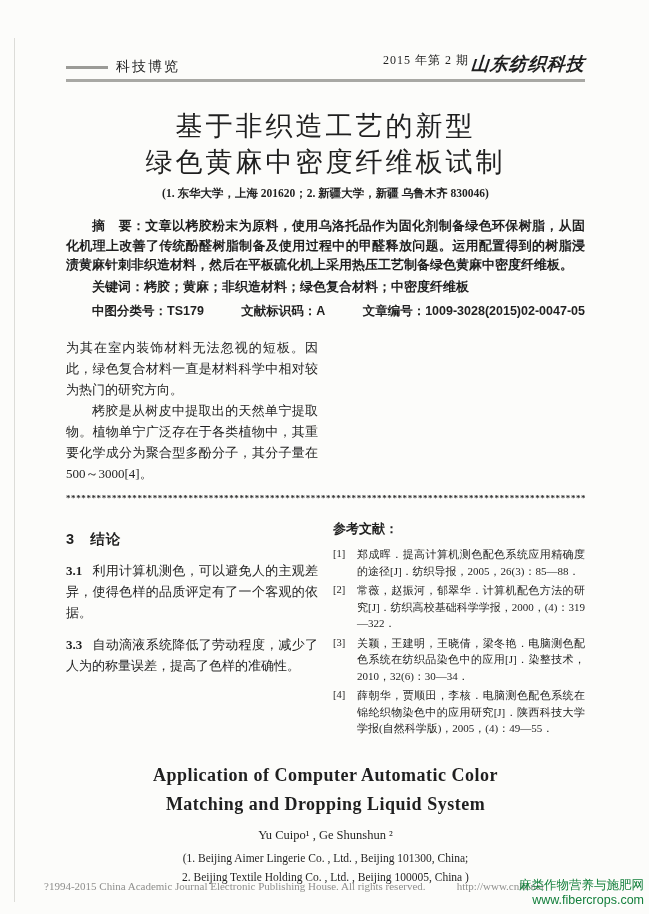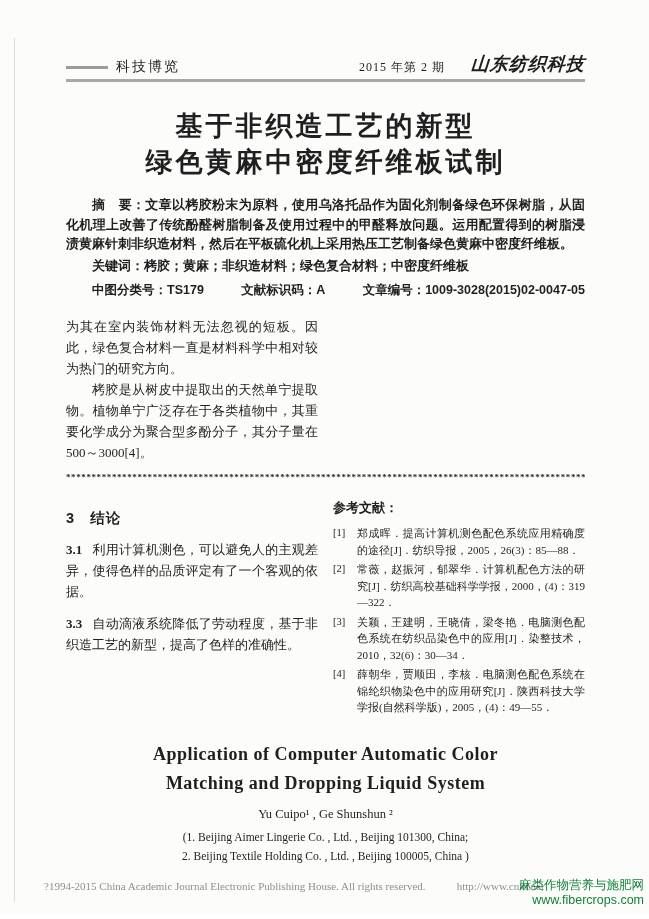--- a/index.html
+++ b/index.html
@@ -25,32 +25,32 @@
   
   .header {
     margin-top: 52px;
     display: flex;
     justify-content: space-between;
     align-items: flex-end;
   }
   .header-left { display: flex; align-items: center; }
   .rule-short { display: inline-block; width: 42px; height: 3px; background: #9b9b97; margin-right: 8px; }
   .section-label { font-size: 14px; letter-spacing: 2px; font-family: "Liberation Sans", "DejaVu Sans", sans-serif; }
-  .header-right { display: flex; align-items: flex-end; gap: 26px; }
+  .header-right { display: flex; align-items: flex-start; gap: 2px; }
   .issue { font-size: 12px; letter-spacing: 1px; }
   .journal { font-size: 18px; font-weight: bold; font-style: italic; letter-spacing: 1px; transform: skewX(-4deg); }
   .header-rule { height: 0; border-bottom: 3px solid #a8a8a4; margin-top: 3px; }
 
   
   .title {
     margin-top: 26px;
     text-align: center;
     font-family: "Liberation Sans", "DejaVu Sans", sans-serif;
     font-size: 27px;
-    font-weight: bold;
+    font-weight: normal;
     line-height: 36px;
     letter-spacing: 3px;
   }
   .authors { margin-top: 15px; text-align: center; font-size: 14.5px; letter-spacing: 1px; }
   .authors sup { font-size: 9px; }
   .affiliation { margin-top: 6px; text-align: center; font-size: 11.5px; font-weight: 600; }
 
   
   .abstract, .keywords { 
     margin-top: 15px;
@@ -148,20 +148,21 @@
         <span class="journal">山东纺织科技</span>
       </div>
     </div>
     <div class="header-rule"></div>
 
     <h1 class="title">
       <span>基于非织造工艺的新型</span><br>
       <span>绿色黄麻中密度纤维板试制</span>
     </h1>
 
+    <div class="affiliation">(1. 东华大学，上海 201620；2. 新疆大学，新疆 乌鲁木齐 830046)</div>
 
     <p class="abstract"><b>摘　要</b><span>：文章以栲胶粉末为原料，使用乌洛托品作为固化剂制备绿色环保树脂，从固化机理上改善了传统酚醛树脂制备及使用过程中的甲醛释放问题。运用配置得到的树脂浸渍黄麻针刺非织造材料，然后在平板硫化机上采用热压工艺制备绿色黄麻中密度纤维板。</span></p>
     <p class="keywords"><b>关键词</b><span>：栲胶；黄麻；非织造材料；绿色复合材料；中密度纤维板</span></p>
 
     <div class="meta-row">
       <span><b>中图分类号</b><span>：TS179</span></span>
       <span><b>文献标识码</b><span>：A</span></span>
       <span><b>文章编号</b><span>：1009-3028(2015)02-0047-05</span></span>
     </div>
 
@@ -171,21 +172,21 @@
         <p class="indent">栲胶是从树皮中提取出的天然单宁提取物。植物单宁广泛存在于各类植物中，其重要化学成分为聚合型多酚分子，其分子量在 500～3000[4]。</p>
       </div>
     </div>
 
     <div class="star-divider">************************************************************************************************************************</div>
 
     <div class="cols">
       <div class="col">
         <div class="concl-heading"><span>3</span>&nbsp;&nbsp;&nbsp;<span>结论</span></div>
         <p class="concl-item"><b>3.1</b><span>利用计算机测色，可以避免人的主观差异，使得色样的品质评定有了一个客观的依据。</span></p>
-        <p class="concl-item"><b>3.3</b><span>自动滴液系统降低了劳动程度，基于非织造工艺的新型，提高了色样的准确性。</span></p>
+        <p class="concl-item"><b>3.3</b><span>自动滴液系统降低了劳动程度，减少了人为的称量误差，提高了色样的准确性。</span></p>
       </div>
       <div class="col">
         <div class="refs-heading">参考文献：</div>
         <div class="ref-item">
           <span class="ref-num">[1]</span>
           <span class="ref-text">郑成晖．提高计算机测色配色系统应用精确度的途径[J]．纺织导报，2005，26(3)：85—88．</span>
         </div>
         <div class="ref-item">
           <span class="ref-num">[2]</span>
           <span class="ref-text">常薇，赵振河，郁翠华．计算机配色方法的研究[J]．纺织高校基础科学学报，2000，(4)：319—322．</span>

